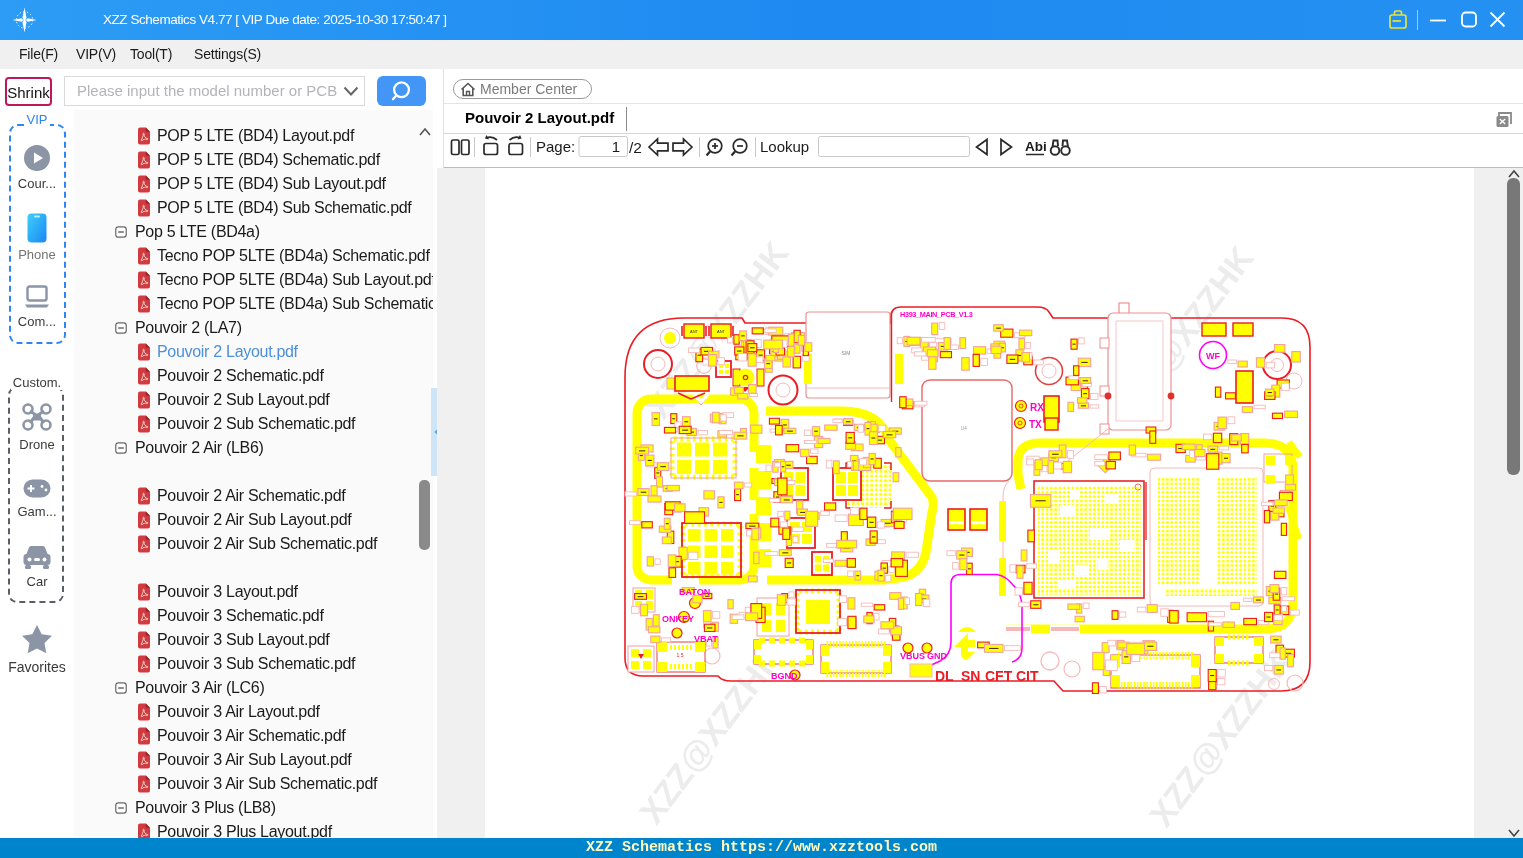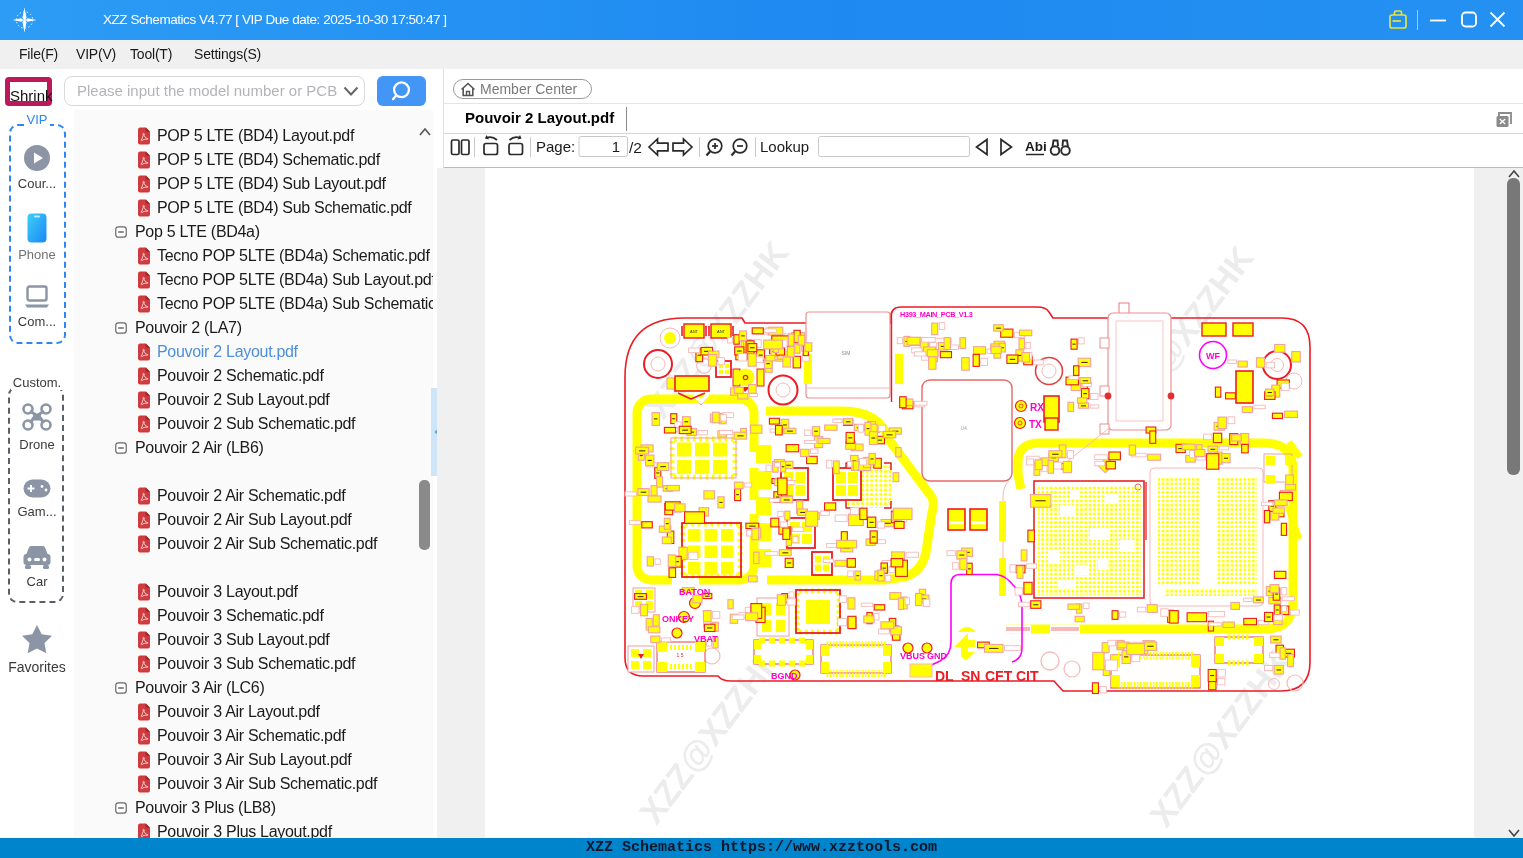--- a/index.html
+++ b/index.html
@@ -2,41 +2,41 @@
 <html><head><meta charset="utf-8">
 <style>
 * { margin:0; padding:0; box-sizing:border-box; }
 html,body { width:1523px; height:858px; overflow:hidden; font-family:"Liberation Sans", sans-serif; background:#fff; }
 .abs { position:absolute; }
 #titlebar { position:absolute; left:0; top:0; width:1523px; height:40px; background:linear-gradient(90deg,#2c9cf5 0%,#1e89f1 55%,#2491f2 100%); }
 #titlebar .title { position:absolute; left:103px; top:0; line-height:40px; color:#fff; font-size:13.5px; letter-spacing:-0.45px; }
 #menubar { position:absolute; left:0; top:40px; width:1523px; height:29px; background:#f0f0f0; }
 #menubar span { position:absolute; top:0; line-height:29px; font-size:14px; color:#1a1a1a; letter-spacing:-0.2px; }
 #toolrow { position:absolute; left:0; top:69px; width:1523px; height:41px; background:#fff; }
-#shrink { position:absolute; left:5px; top:7.5px; width:47px; height:29px; border:5px solid #be185d; border-radius:4px; background:#fff; font-size:15px; color:#111; text-align:center; line-height:27px; }
-#searchbox { position:absolute; left:64px; top:7px; width:301px; height:30px; border:1px solid #d9d9d9; border-radius:8px; background:#fff; }
+#shrink { position:absolute; left:5px; top:7.5px; width:47px; height:29px; border:2px solid #be185d; border-radius:4px; background:#fff; font-size:15px; color:#111; text-align:center; line-height:27px; }
+#searchbox { position:absolute; left:64px; top:7px; width:301px; height:30px; border:1px solid #d9d9d9; border-radius:0; background:#fff; }
 #searchbox .ph { position:absolute; left:12px; top:0; line-height:28px; font-size:15px; color:#b3b3ba; }
 #searchbtn { position:absolute; left:377px; top:7px; width:49px; height:30px; background:#4496f6; border-radius:6px; }
 #membtn { position:absolute; left:453px; top:79px; width:139px; height:20px; border:1px solid #9a9a9a; border-radius:10px; background:#fff; }
 #membtn span { position:absolute; left:26px; top:0; line-height:18px; font-size:14px; color:#7b7b7b; }
 .vline { position:absolute; background:#e0e0e0; width:1px; }
 .hline { position:absolute; background:#e4e4e4; height:1px; }
 #tab { position:absolute; left:465px; top:104px; height:29px; font-weight:bold; font-size:15px; color:#000; line-height:27px; }
 #sidebar { position:absolute; left:0; top:110px; width:74px; height:728px; background:#fff;padding-left:19px; }
 #tree { position:absolute; left:74px; top:110px; width:359px; height:728px; background:#fafafa; overflow:hidden; }
 .trow { position:absolute; left:0; width:359px; height:24px; line-height:24px; font-size:16px; letter-spacing:-0.3px; color:#1a1a1a; white-space:nowrap; }
 .trow .gi { vertical-align:-1px; margin-right:8px; }
 .trow .fi { vertical-align:-4px; margin-right:6px; }
 .trow.sel { color:#4d8fdb; }
 #splitter { position:absolute; left:433px; top:110px; width:4px; height:728px; background:#fff; }
 #canvas { position:absolute; left:437px; top:168px; width:1086px; height:670px; background:#f0f0f1; }
 #page { position:absolute; left:48px; top:0; width:989px; height:670px; background:#fff; }
 #vsb { position:absolute; left:1505px; top:168px; width:18px; height:670px; background:#f0f0f0; }
 #vsb .thumb { position:absolute; left:2px; top:10px; width:13px; height:297px; background:#787878; border-radius:6px; }
-#bottombar { position:absolute; left:0; top:838px; width:1523px; height:20px; background:#0084cc; color:#0f172a; font-family:"Liberation Mono", monospace; font-size:15px; font-weight:bold; text-align:center; line-height:20px; }
+#bottombar { position:absolute; left:0; top:838px; width:1523px; height:20px; background:#0084cc; color:#fef9c3; font-family:"Liberation Mono", monospace; font-size:15px; font-weight:bold; text-align:center; line-height:20px; }
 .dashbox { position:absolute; border-radius:9px; }
 .sideitem { position:absolute; width:74px; text-align:center; font-size:13px; color:#3a3a3a; }
 </style></head>
 <body>
 
 <div id="titlebar">
  <svg class="abs" style="left:12px;top:7px" width="25" height="26" viewBox="0 0 25 26">
   <circle cx="12.5" cy="13" r="8.2" fill="none" stroke="#fff" stroke-width="1" stroke-dasharray="1.5,2.2" opacity="0.9"></circle>
   <path d="M12.5 0.5 L14.6 10.9 L12.5 13 L10.4 10.9 Z" fill="#fff"></path>
   <path d="M12.5 25.5 L14.6 15.1 L12.5 13 L10.4 15.1 Z" fill="#fff"></path>

